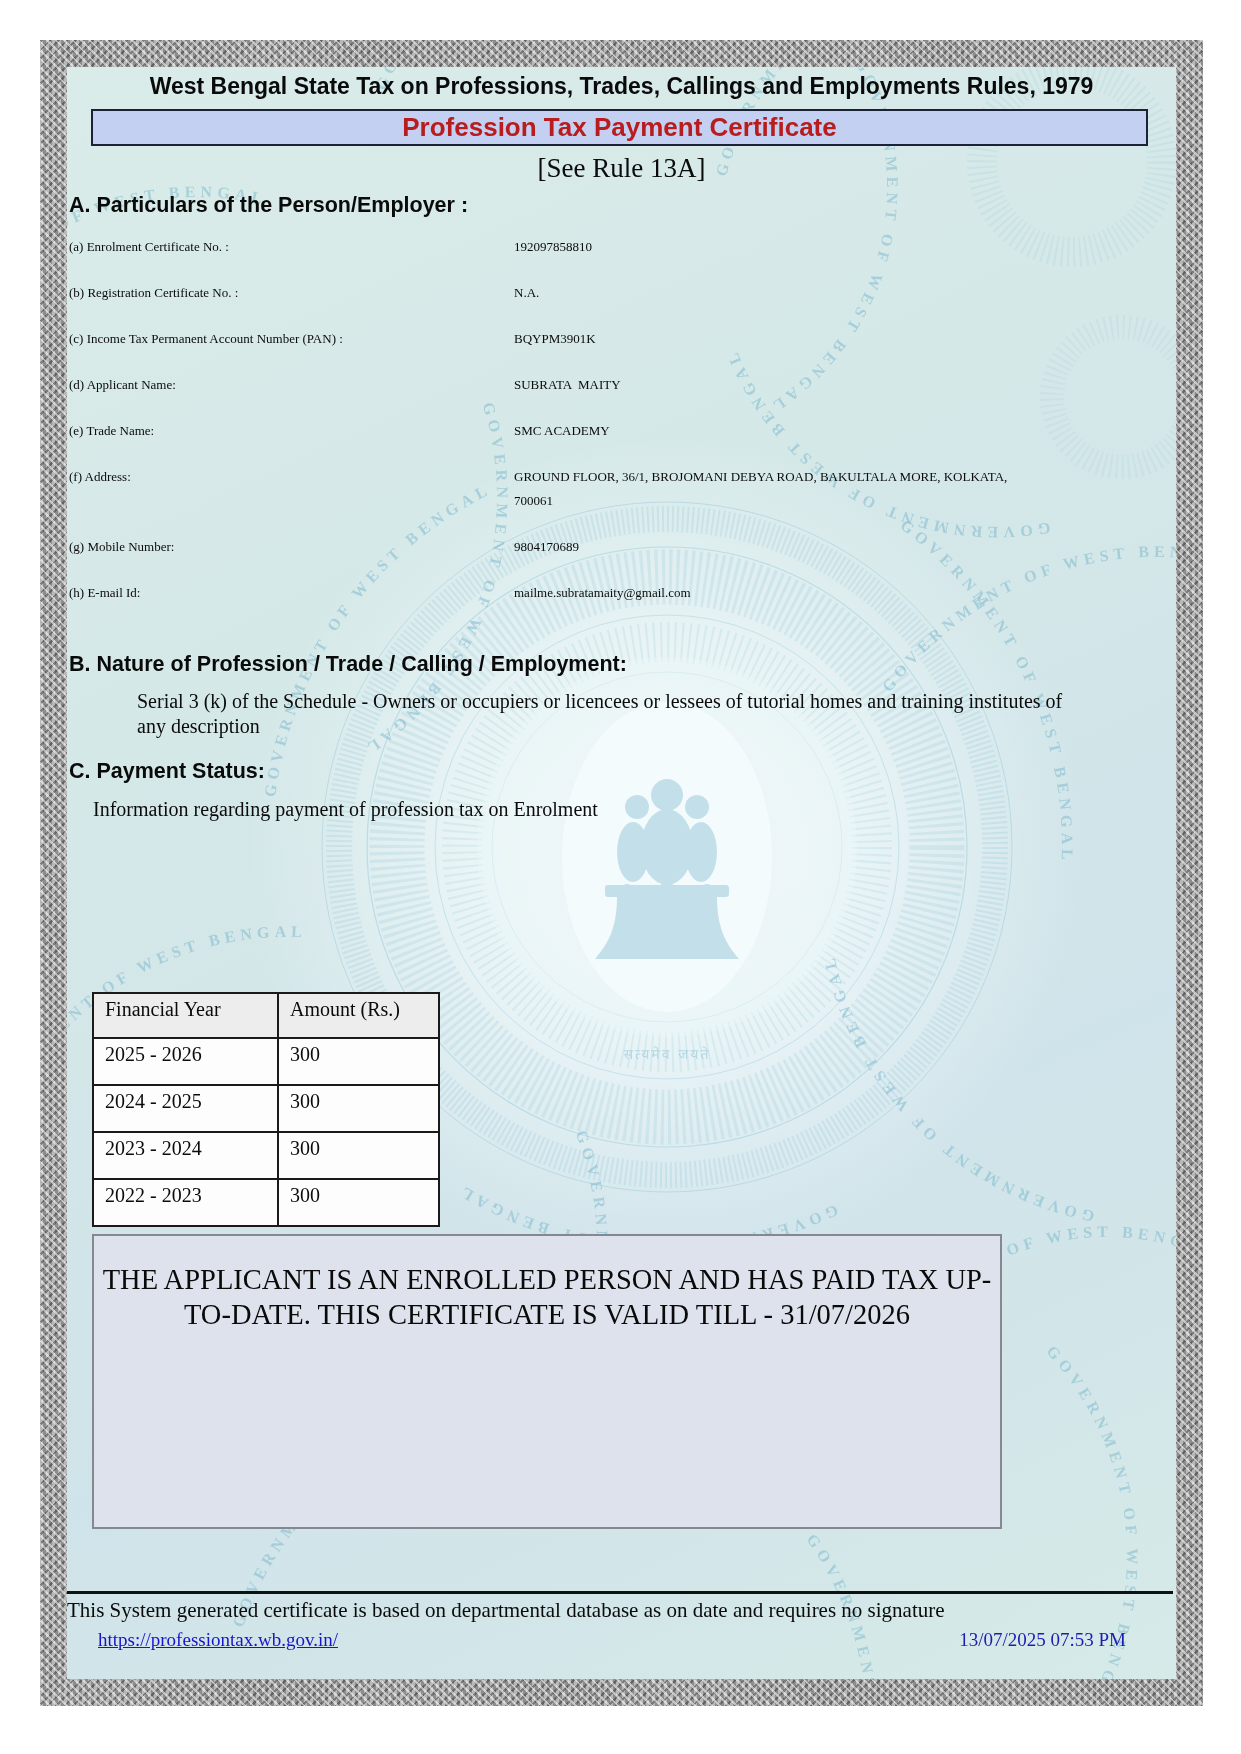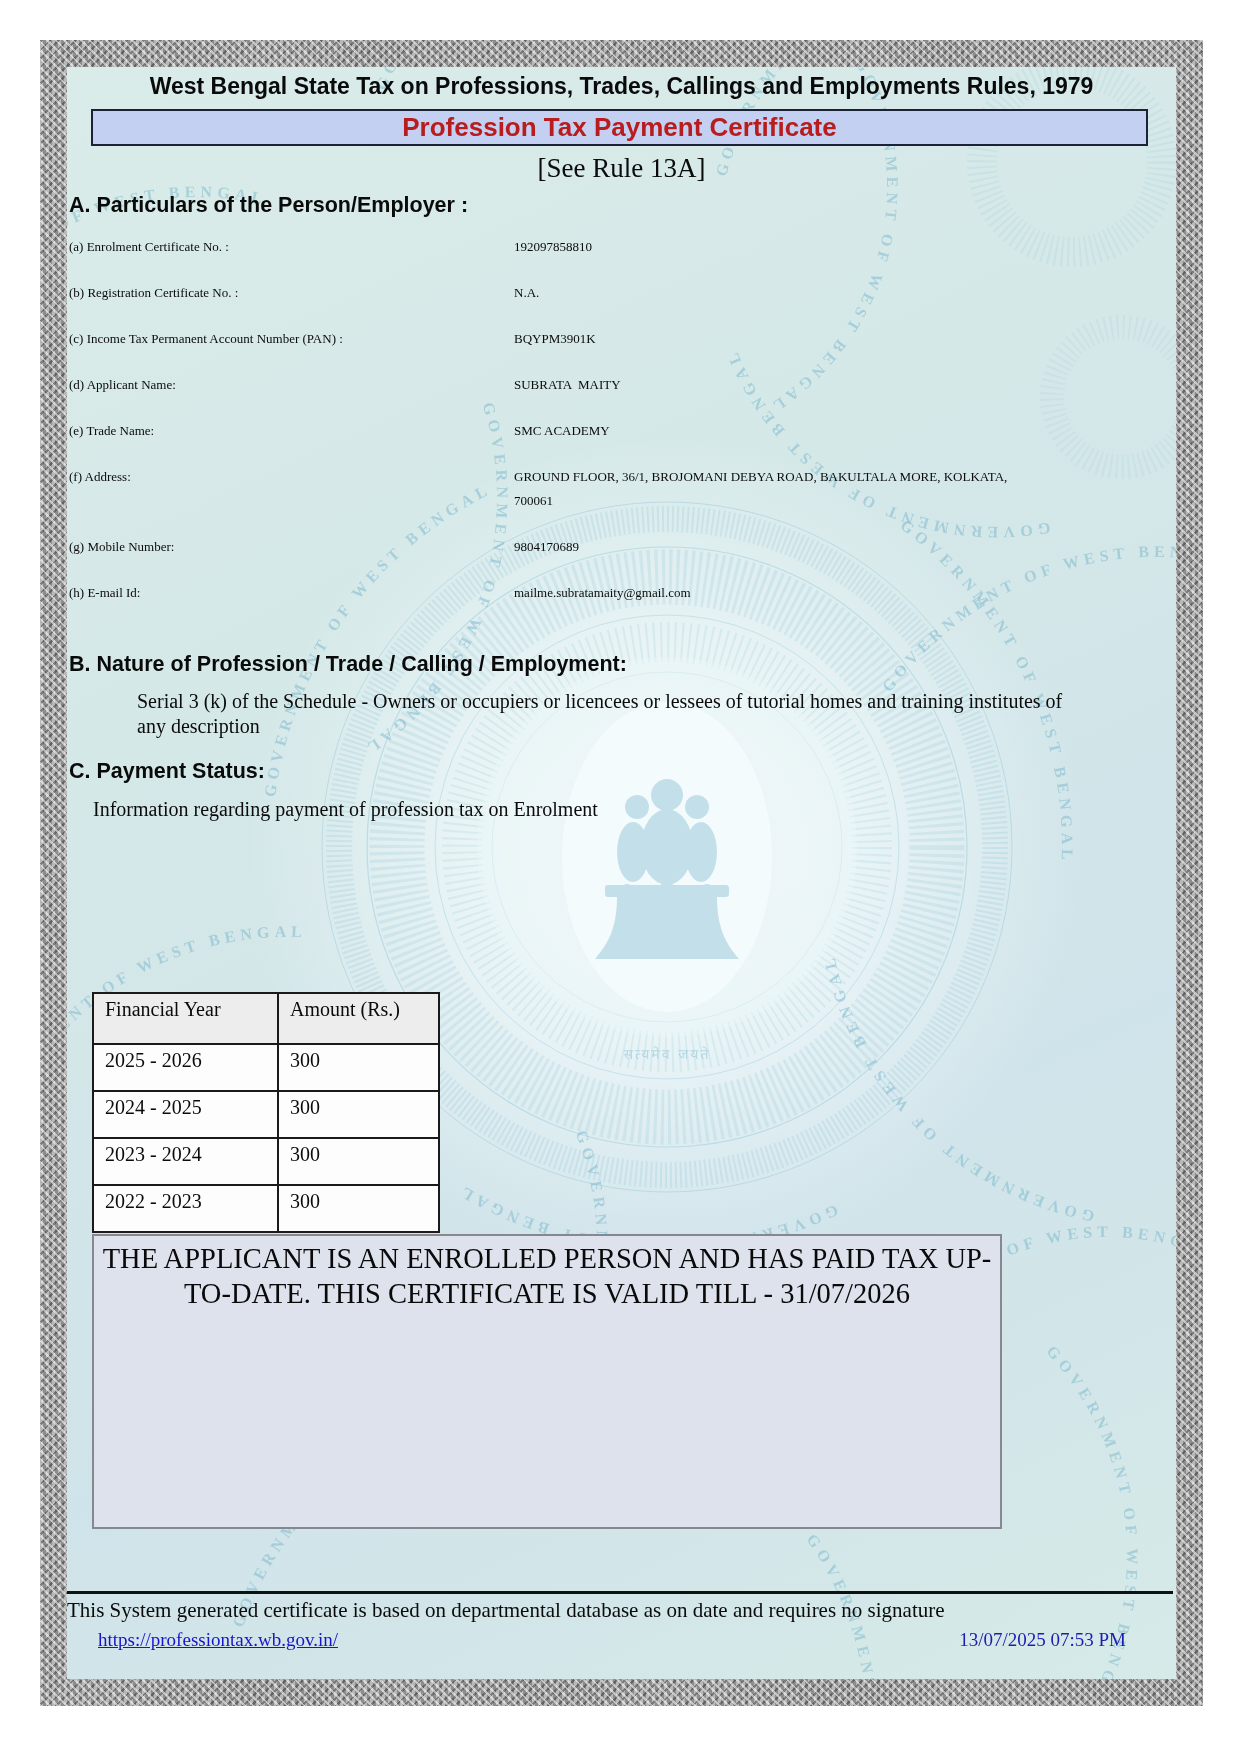--- a/index.html
+++ b/index.html
@@ -54,28 +54,28 @@
   .para-c{left:26px;top:731px;width:935px;font-size:20px;}
 
   table.pay{
     left:25px;top:925px;border-collapse:collapse;table-layout:fixed;
     font-size:20px;
   }
   table.pay td,table.pay th{
     border:2px solid #1a1a1a;text-align:left;font-weight:normal;
     padding:4px 6px 18px 11px;box-sizing:border-box;
   }
-  table.pay th{background:#ededed;width:185px;padding-bottom:22px;}
+  table.pay th{background:#ededed;width:185px;padding-bottom:16px;}
   table.pay th + th{width:161px;}
   table.pay td{background:#fdfdfe;}
 
   .notice{
     left:25px;top:1167px;width:910px;height:295px;box-sizing:border-box;
     background:#dee2ed;border:2px solid #85888f;
-    text-align:center;font-size:28.5px;line-height:35px;padding-top:5px;color:#0a0a0a;
+    text-align:center;font-size:28.5px;line-height:35px;padding-top:26px;color:#0a0a0a;
   }
   .foot-rule{left:0px;top:1524px;width:1106px;height:0;border-top:3px solid #101010;}
   .foot-note{left:0;right:0;top:1531px;font-size:21px;}
   .foot-row{left:24px;right:50px;top:1562px;display:flex;justify-content:space-between;font-size:19px;}
   .foot-url{color:#1616c8;text-decoration:underline;margin-left:7px;}
   .foot-time{color:#1d1dae;}
 </style>
 </head>
 <body>
 

